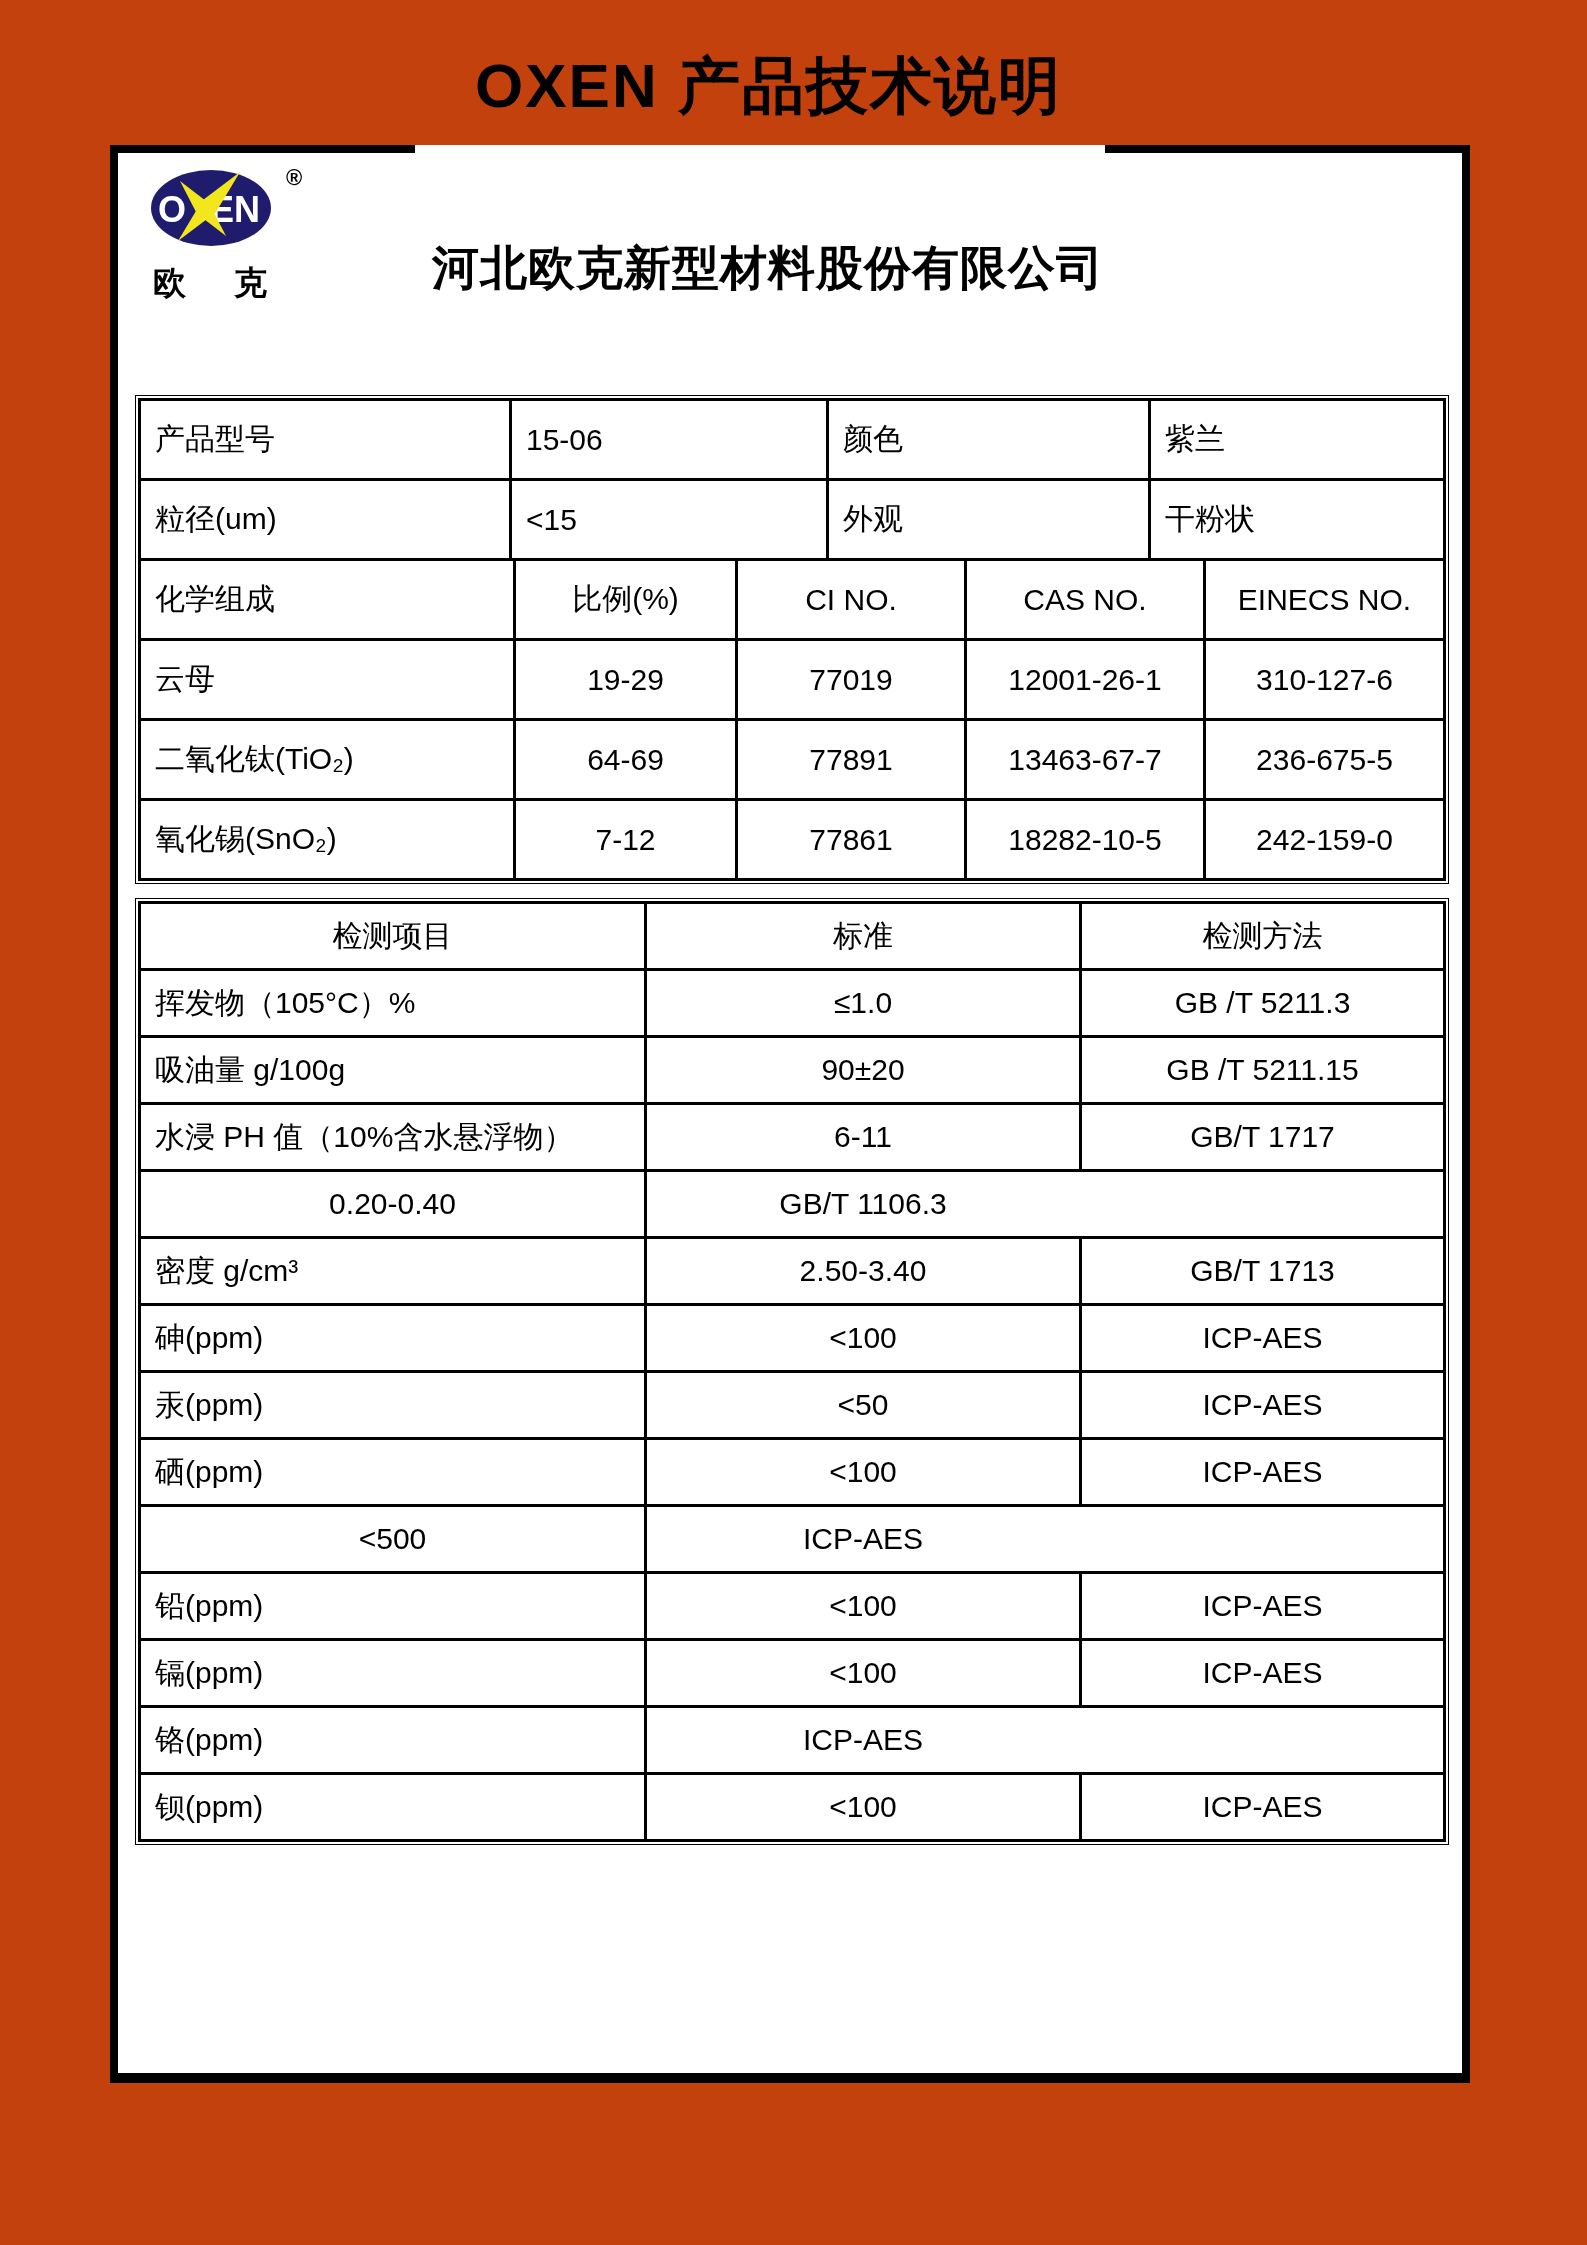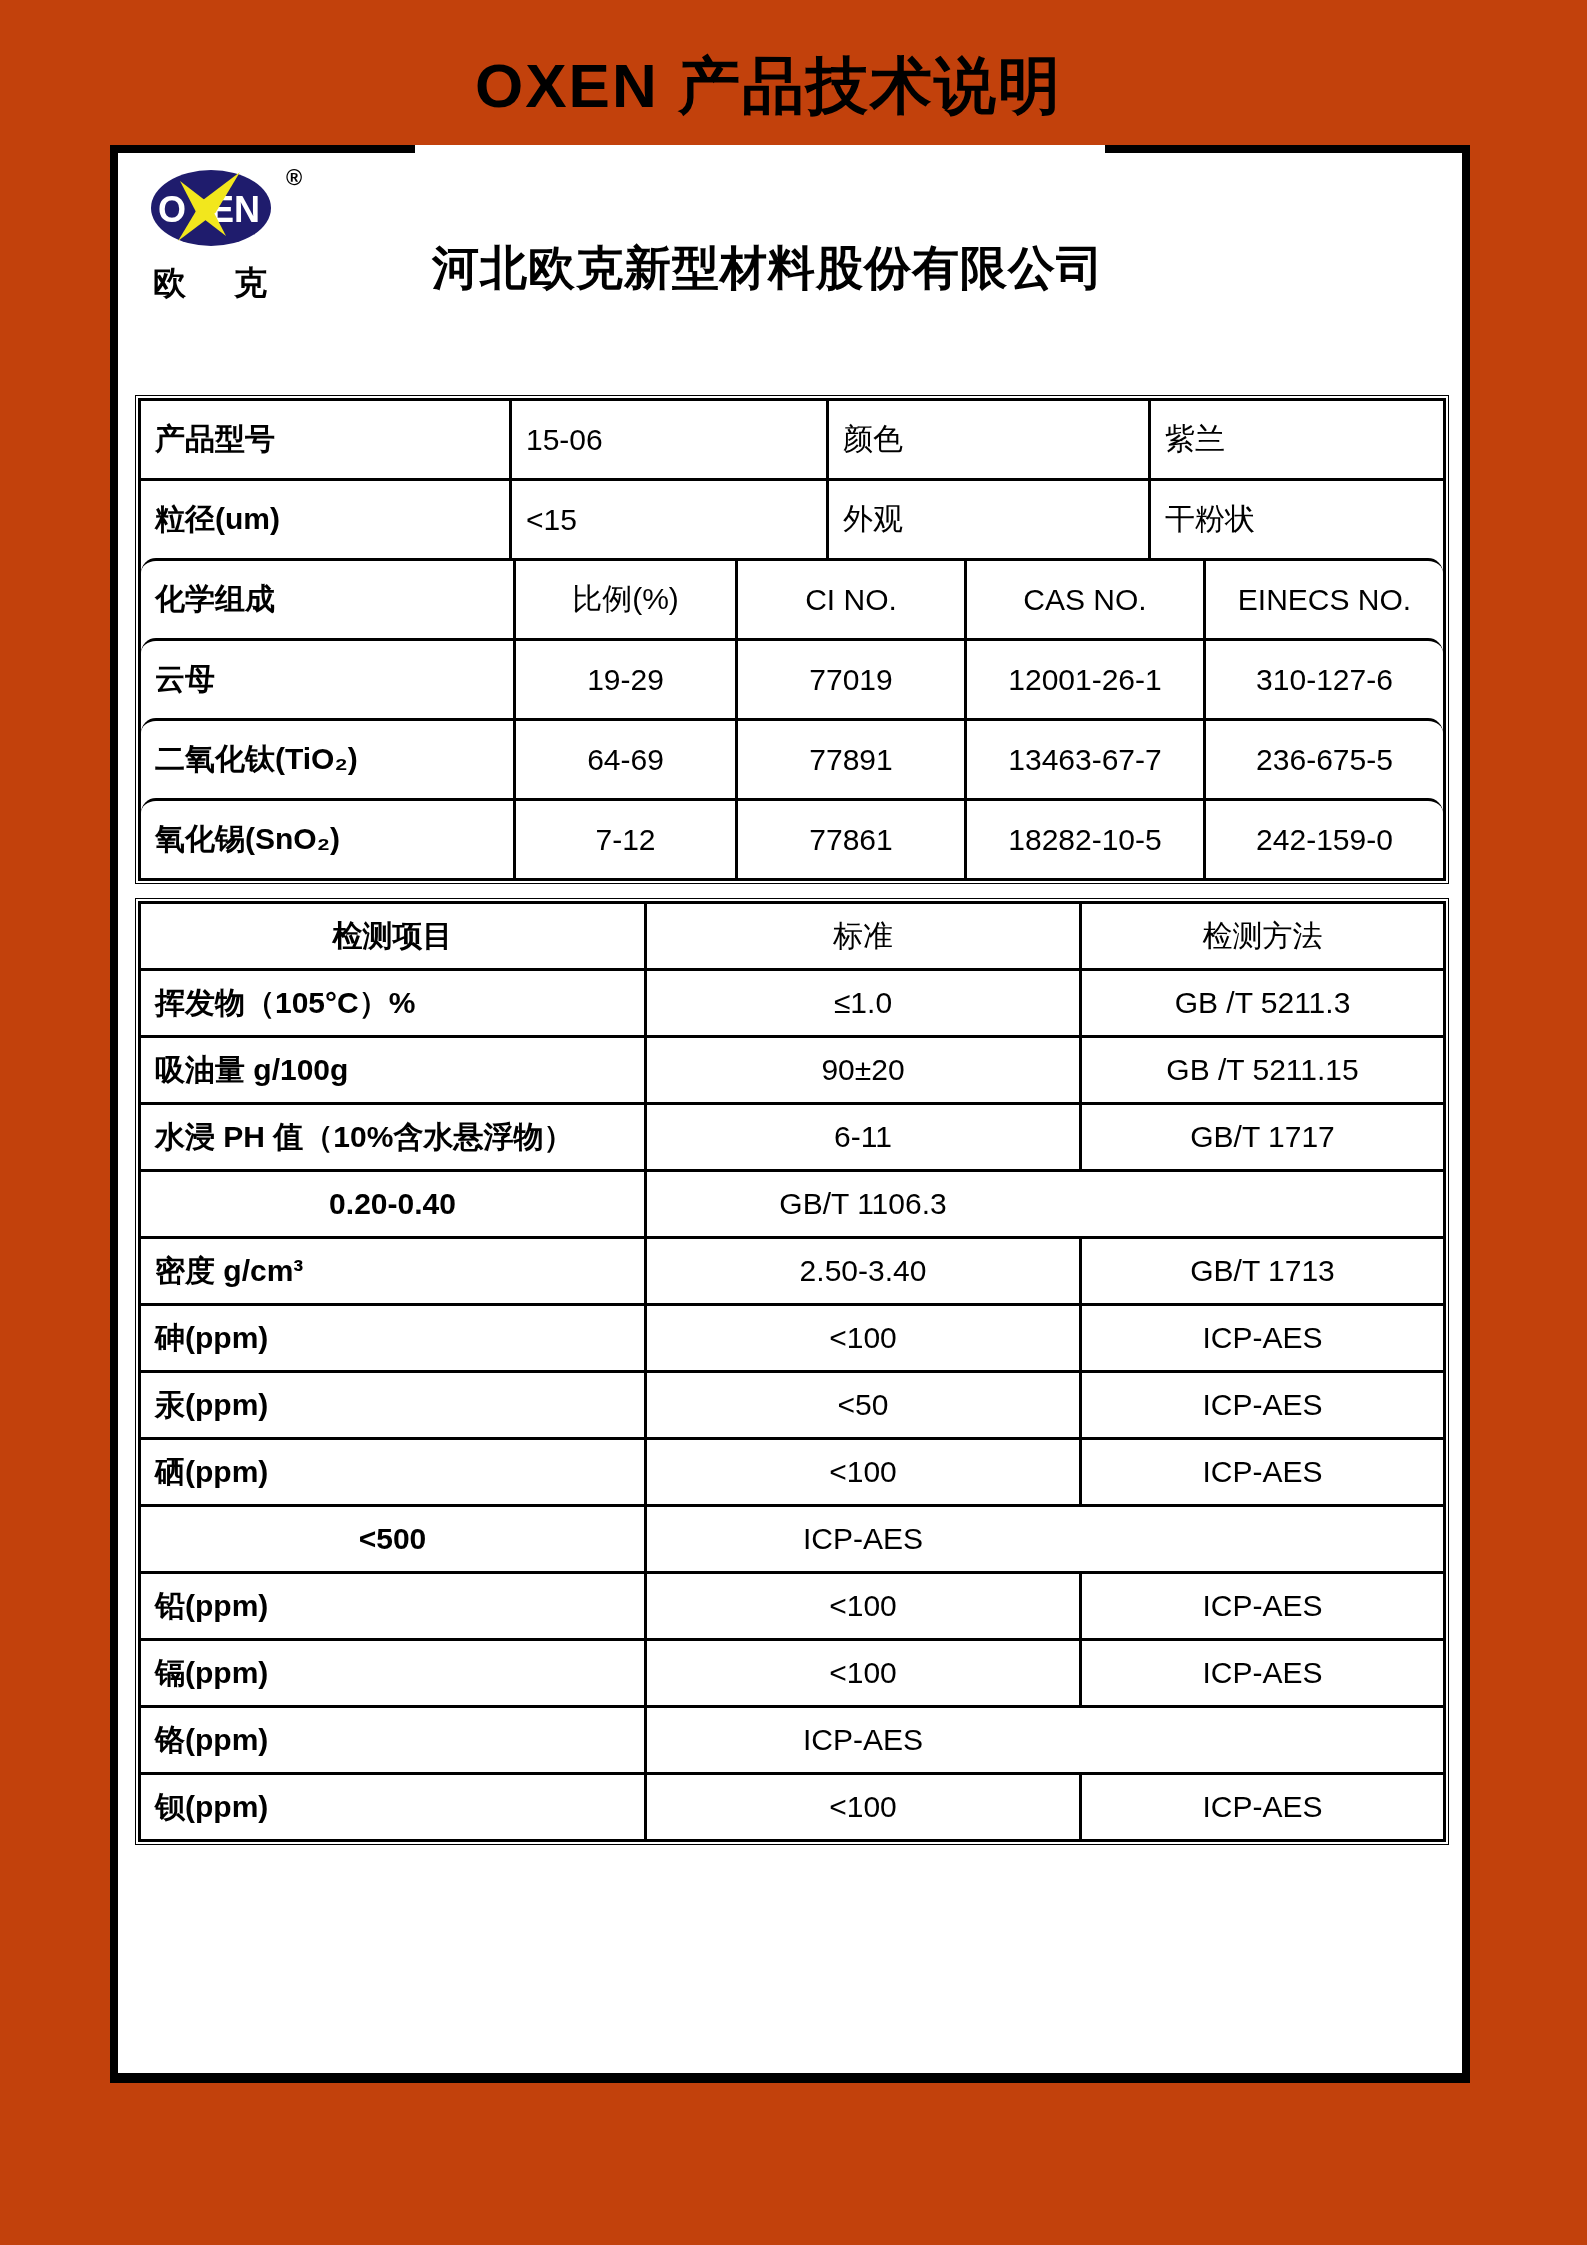--- a/index.html
+++ b/index.html
@@ -68,32 +68,32 @@
     box-sizing:border-box;
     background:#fff;
   }
   .tbl-product{top:245px;}
   .tbl-test{top:748px;}
   .trow{display:grid;border-top:3px solid #000;}
   .trow:first-child{border-top:none;}
   .h77{height:77px;}
   .h76{height:64px;}
   .g4{grid-template-columns:368px 317px 322px 295px;}
-  .g5{grid-template-columns:372px 222px 229px 239px 240px;border-radius:15px;}
+  .g5{grid-template-columns:372px 222px 229px 239px 240px;}
   .g3{grid-template-columns:503px 435px 364px;}
   .cell{
     display:flex;align-items:center;justify-content:center;
     border-left:3px solid #000;
     font-size:30px;
     padding:0 4px;
     overflow:hidden;
     box-sizing:border-box;height:100%;
     white-space:pre;
   }
-  .cell:first-child{border-left:none;font-weight:bold;}
+  .cell:first-child{border-left:none;}
   .cell.al{justify-content:flex-start;padding-left:14px;}
 </style>
 </head>
 <body>
 
 <div class="page">
 
   <div class="doc-title">OXEN 产品技术说明</div>
 
   <div class="frame">

